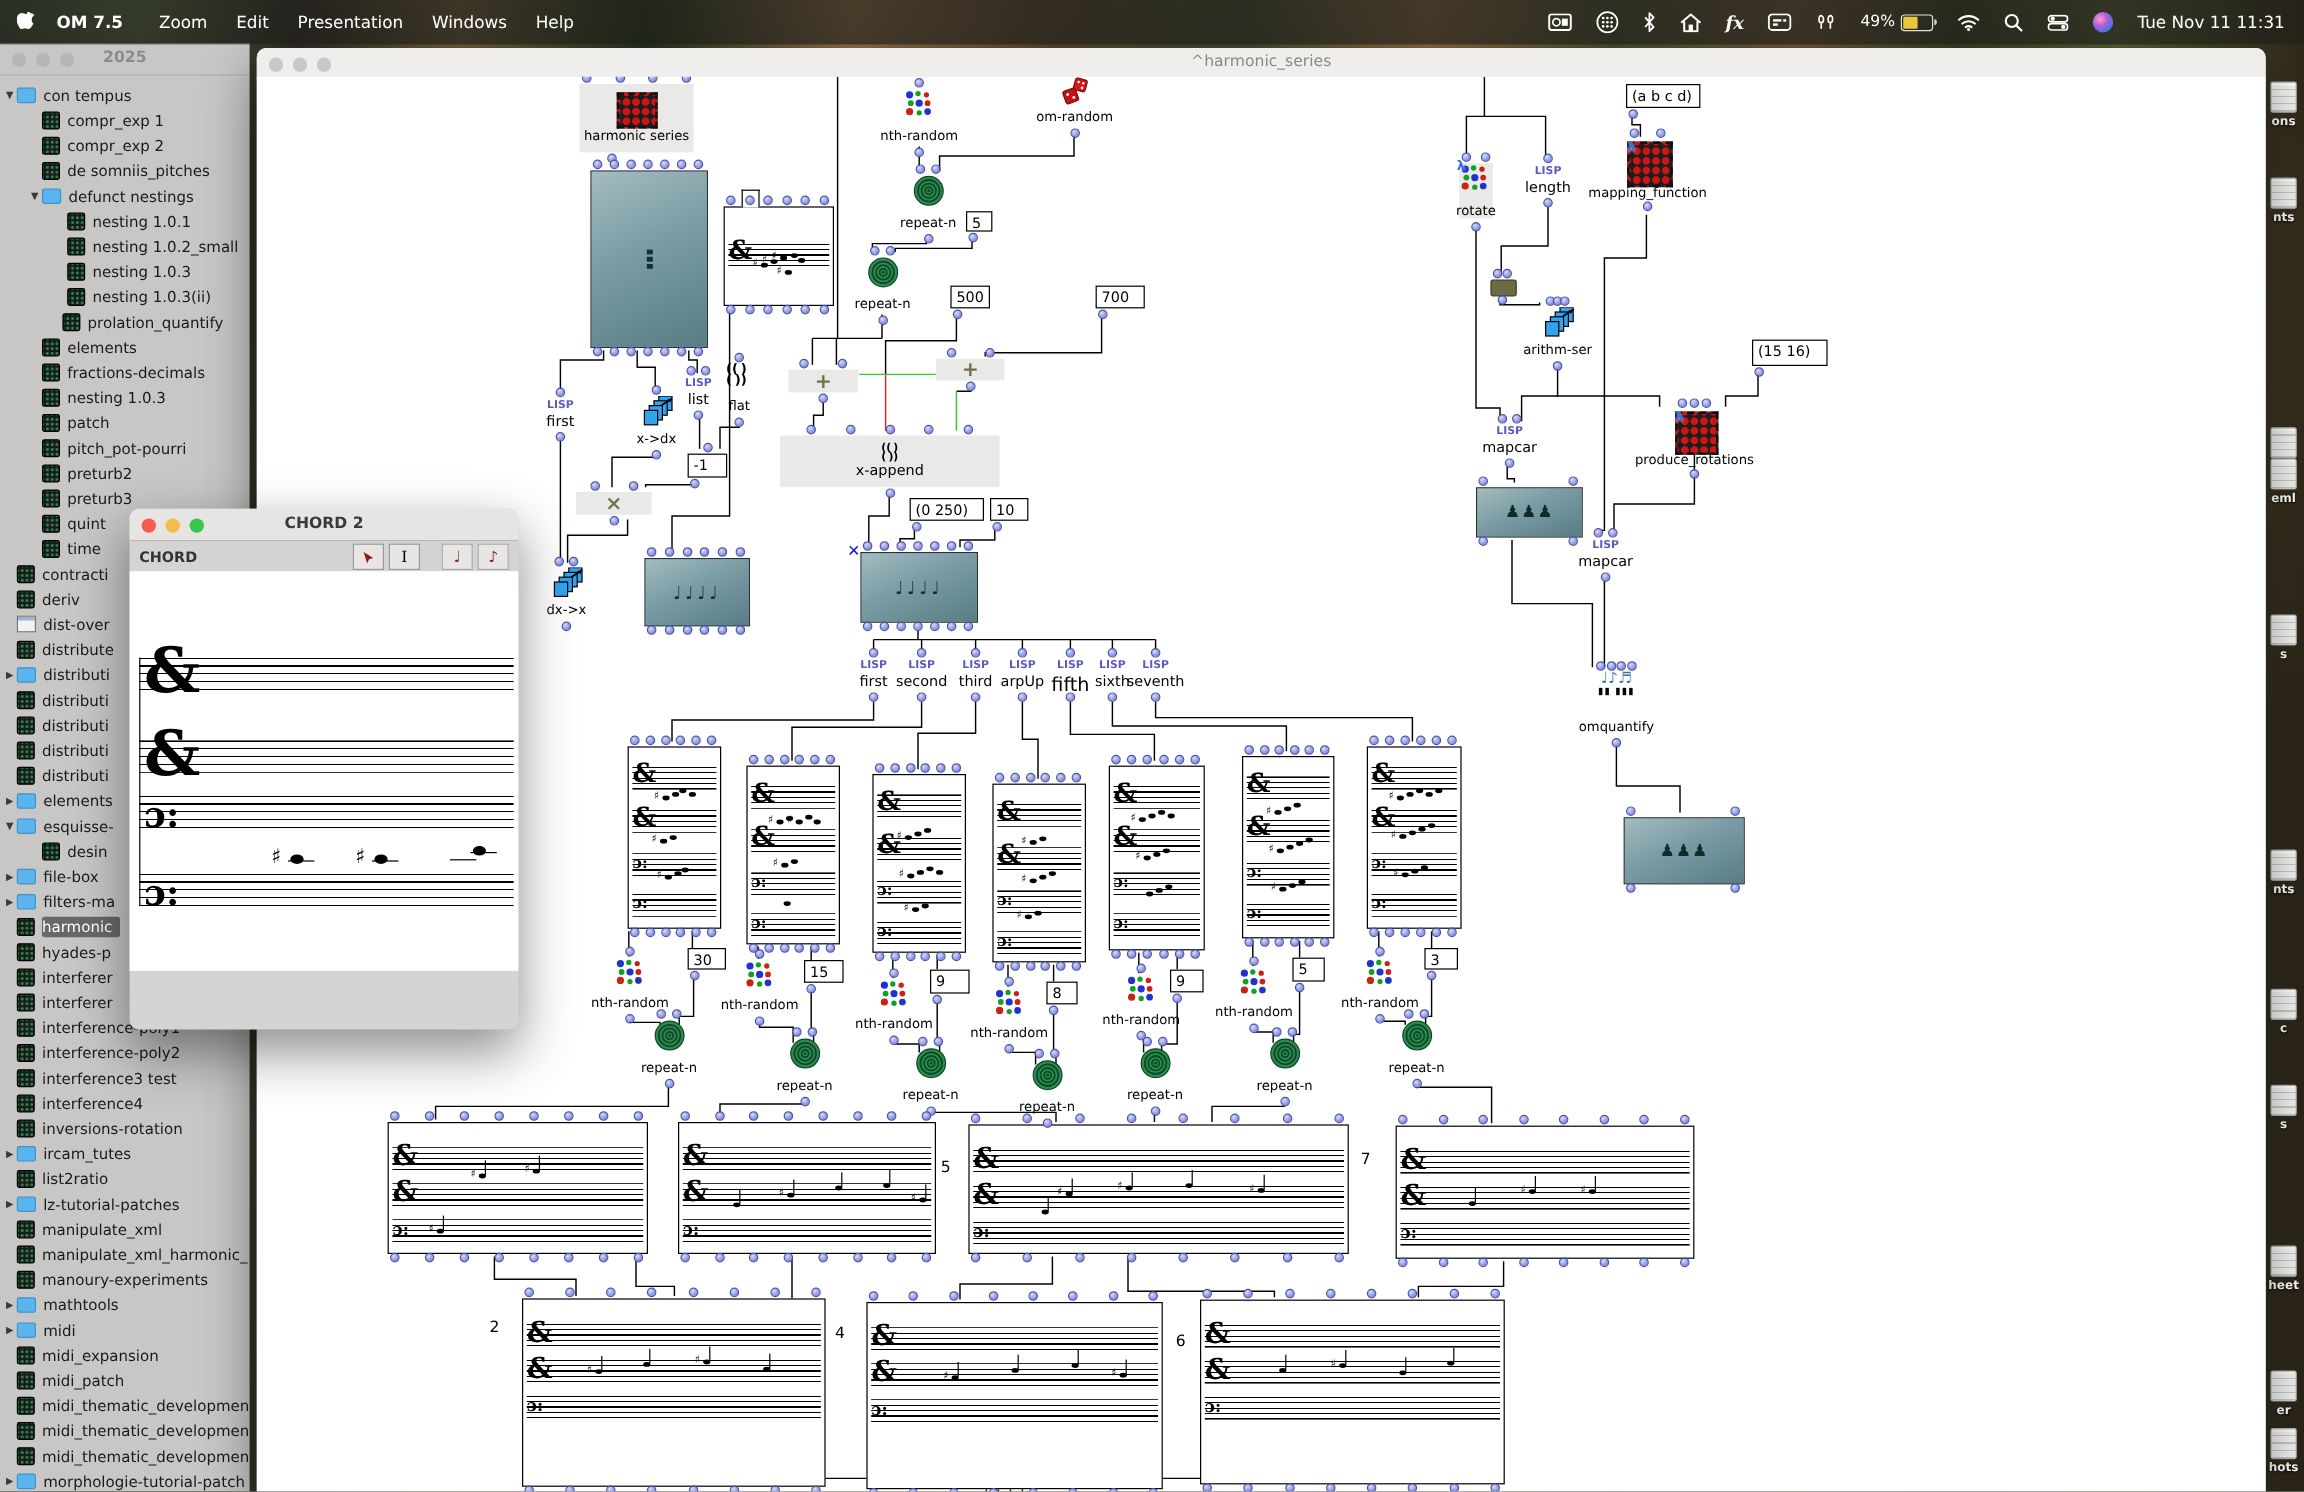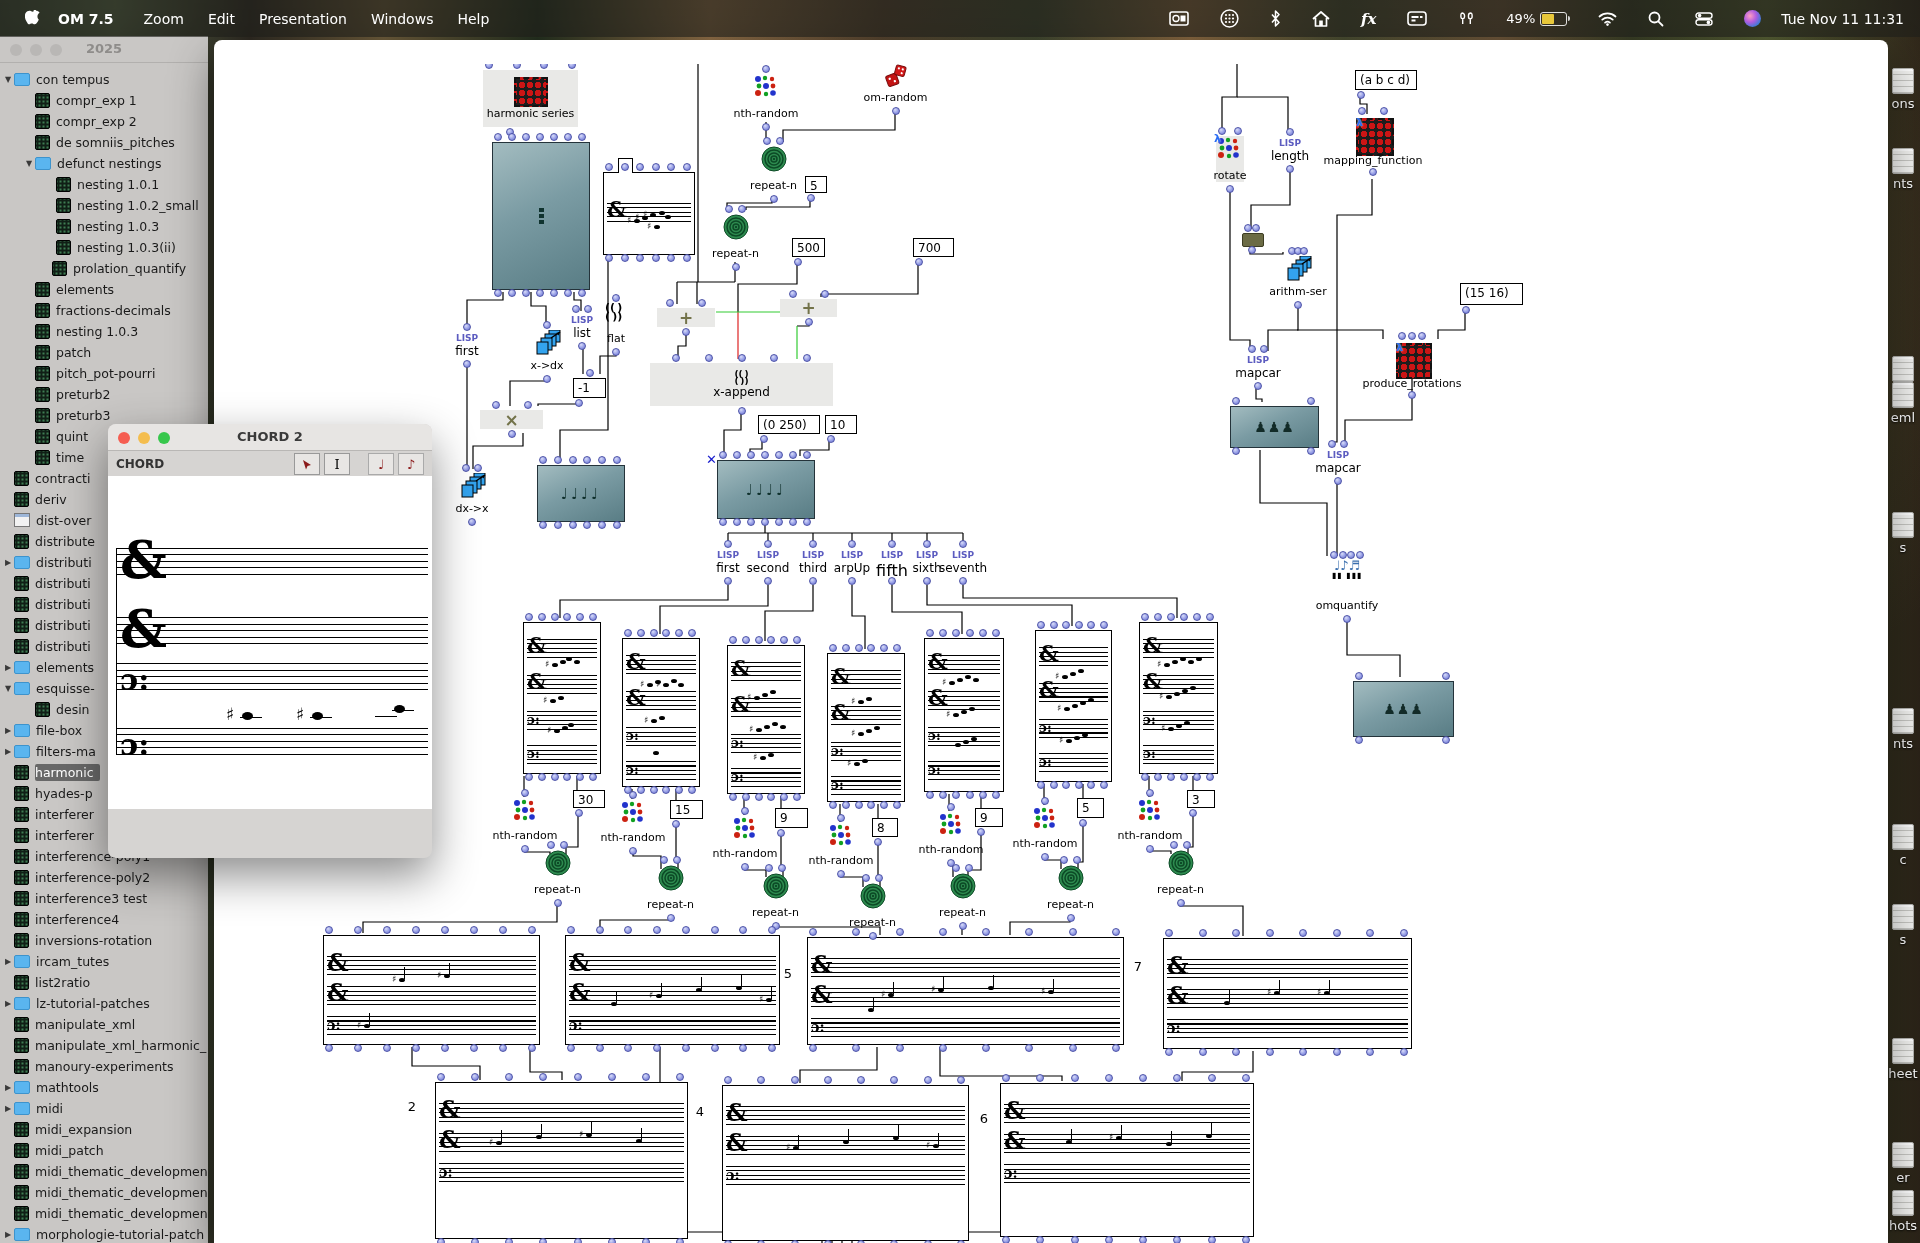--- a/index.html
+++ b/index.html
@@ -15,21 +15,21 @@
     background:radial-gradient(ellipse at 70% 20%,rgba(190,160,90,.25),transparent 40%),
                radial-gradient(ellipse at 20% 60%,rgba(90,140,70,.2),transparent 45%);}
   
   #menubar{position:absolute;left:0;top:0;width:1920px;height:37px;z-index:40;
     background:rgba(30,30,26,.62);color:#fff;display:flex;align-items:center;
     font-size:14px;}
   #menubar .left{display:flex;align-items:center;gap:6px;padding-left:14px;}
   #menubar .mitem{padding:0 12px;white-space:nowrap;}
   #menubar .appname{font-weight:bold;padding:0 12px;}
   #menubar .right{margin-left:auto;display:flex;align-items:center;gap:20px;padding-right:16px;}
-  .mico{display:inline-flex;align-items:center;justify-content:center;height:20px;margin-left:11px;}
+  .mico{display:inline-flex;align-items:center;justify-content:center;height:20px;}
   #battery-body{width:25px;height:12px;border:1px solid rgba(255,255,255,.85);border-radius:3px;position:relative;margin-left:5px;}
   #battery-fill{position:absolute;left:1px;top:1px;bottom:1px;width:48%;background:#e8c73a;border-radius:1px;}
   #battery-cap{position:absolute;right:-4px;top:3px;width:2px;height:5px;background:rgba(255,255,255,.8);border-radius:0 2px 2px 0;}
   #siri-orb{width:17px;height:17px;border-radius:50%;
     background:radial-gradient(circle at 35% 35%,#ff9ec1 0%,#b05ce0 40%,#3a7bd5 75%,#16335f 100%);}
   
   .window{position:absolute;border-radius:8px;box-shadow:0 18px 45px rgba(0,0,0,.45);}
   .lights{position:absolute;left:10px;top:8px;display:flex;gap:8px;}
   .light{width:12px;height:12px;border-radius:50%;}
   
@@ -90,21 +90,21 @@
   .selbox{height:20px;background:#fff;border:1px solid #adadad;border-radius:5px;display:flex;align-items:center;font-size:12px;padding-left:8px;position:relative;}
   .stepper{width:15px;height:18px;margin-left:auto;background:#3f7ef6;border-radius:4px;position:relative;margin-right:1px;}
   .stepper:before,.stepper:after{content:"";position:absolute;left:4px;border-left:3.5px solid transparent;border-right:3.5px solid transparent;}
   .stepper:before{top:3px;border-bottom:4px solid #fff;}
   .stepper:after{bottom:3px;border-top:4px solid #fff;}
   .fld{height:20px;background:#fff;border:1px solid #adadad;font-size:12px;display:flex;align-items:center;padding-left:5px;box-sizing:border-box;}
   
   .frag{position:absolute;z-index:2;width:34px;text-align:center;}
   .frag .ficon{width:20px;height:24px;margin:0 auto;background:#f4f4f2;border:1px solid #b5b5b2;border-radius:2px;
      box-shadow:inset 0 2px 0 #fff;background-image:repeating-linear-gradient(to bottom,transparent 0 5px,#c8c8c4 5px 6px);}
-  .frag .ftxt{color:#fff;font-size:13px;text-shadow:0 1px 2px rgba(0,0,0,.9);margin-top:2px;}
+  .frag .ftxt{color:#fff;font-size:10px;text-shadow:0 1px 2px rgba(0,0,0,.9);margin-top:2px;font-weight:bold;}
 </style>
 </head>
 <body>
 
 <div id="wallpaper"></div>
 <div id="fragments">
     <div class="frag" style="left: 1886px; top: 68px;">
       <div class="ficon"></div>
       <div class="ftxt">ons</div>
     </div>
@@ -531,20 +531,28 @@
       </div>
       <div class="trow" style="top: 1161px; left: 2px;">
         <span class="tri">▶</span>
         <span class="ic-folder"></span>
         <span class="">morphologie-tutorial-patch</span>
       </div>
     </div>
 </div>
 
 <div class="window" id="patchwin">
+  <div class="titlebar">
+    <div class="lights">
+      <span class="light"></span>
+      <span class="light"></span>
+      <span class="light"></span>
+    </div>
+    <div class="title">^harmonic_series</div>
+  </div>
   <div id="canvas">
     <svg id="links" width="1674" height="1179">
         <polyline points="484,0 484,218" fill="none" stroke="#000" stroke-width="1.2"></polyline>
         <polyline points="463,218 521,218" fill="none" stroke="#000" stroke-width="1.2"></polyline>
         <polyline points="463,218 463,240" fill="none" stroke="#000" stroke-width="1.2"></polyline>
         <polyline points="483,218 483,240" fill="none" stroke="#000" stroke-width="1.2"></polyline>
         <polyline points="521,198 521,218" fill="none" stroke="#000" stroke-width="1.2"></polyline>
         <polyline points="552,58 552,78" fill="none" stroke="#000" stroke-width="1.2"></polyline>
         <polyline points="681,44 681,66 569,66 569,78" fill="none" stroke="#000" stroke-width="1.2"></polyline>
         <polyline points="558,132 558,139 513,139 513,146" fill="none" stroke="#000" stroke-width="1.2"></polyline>

